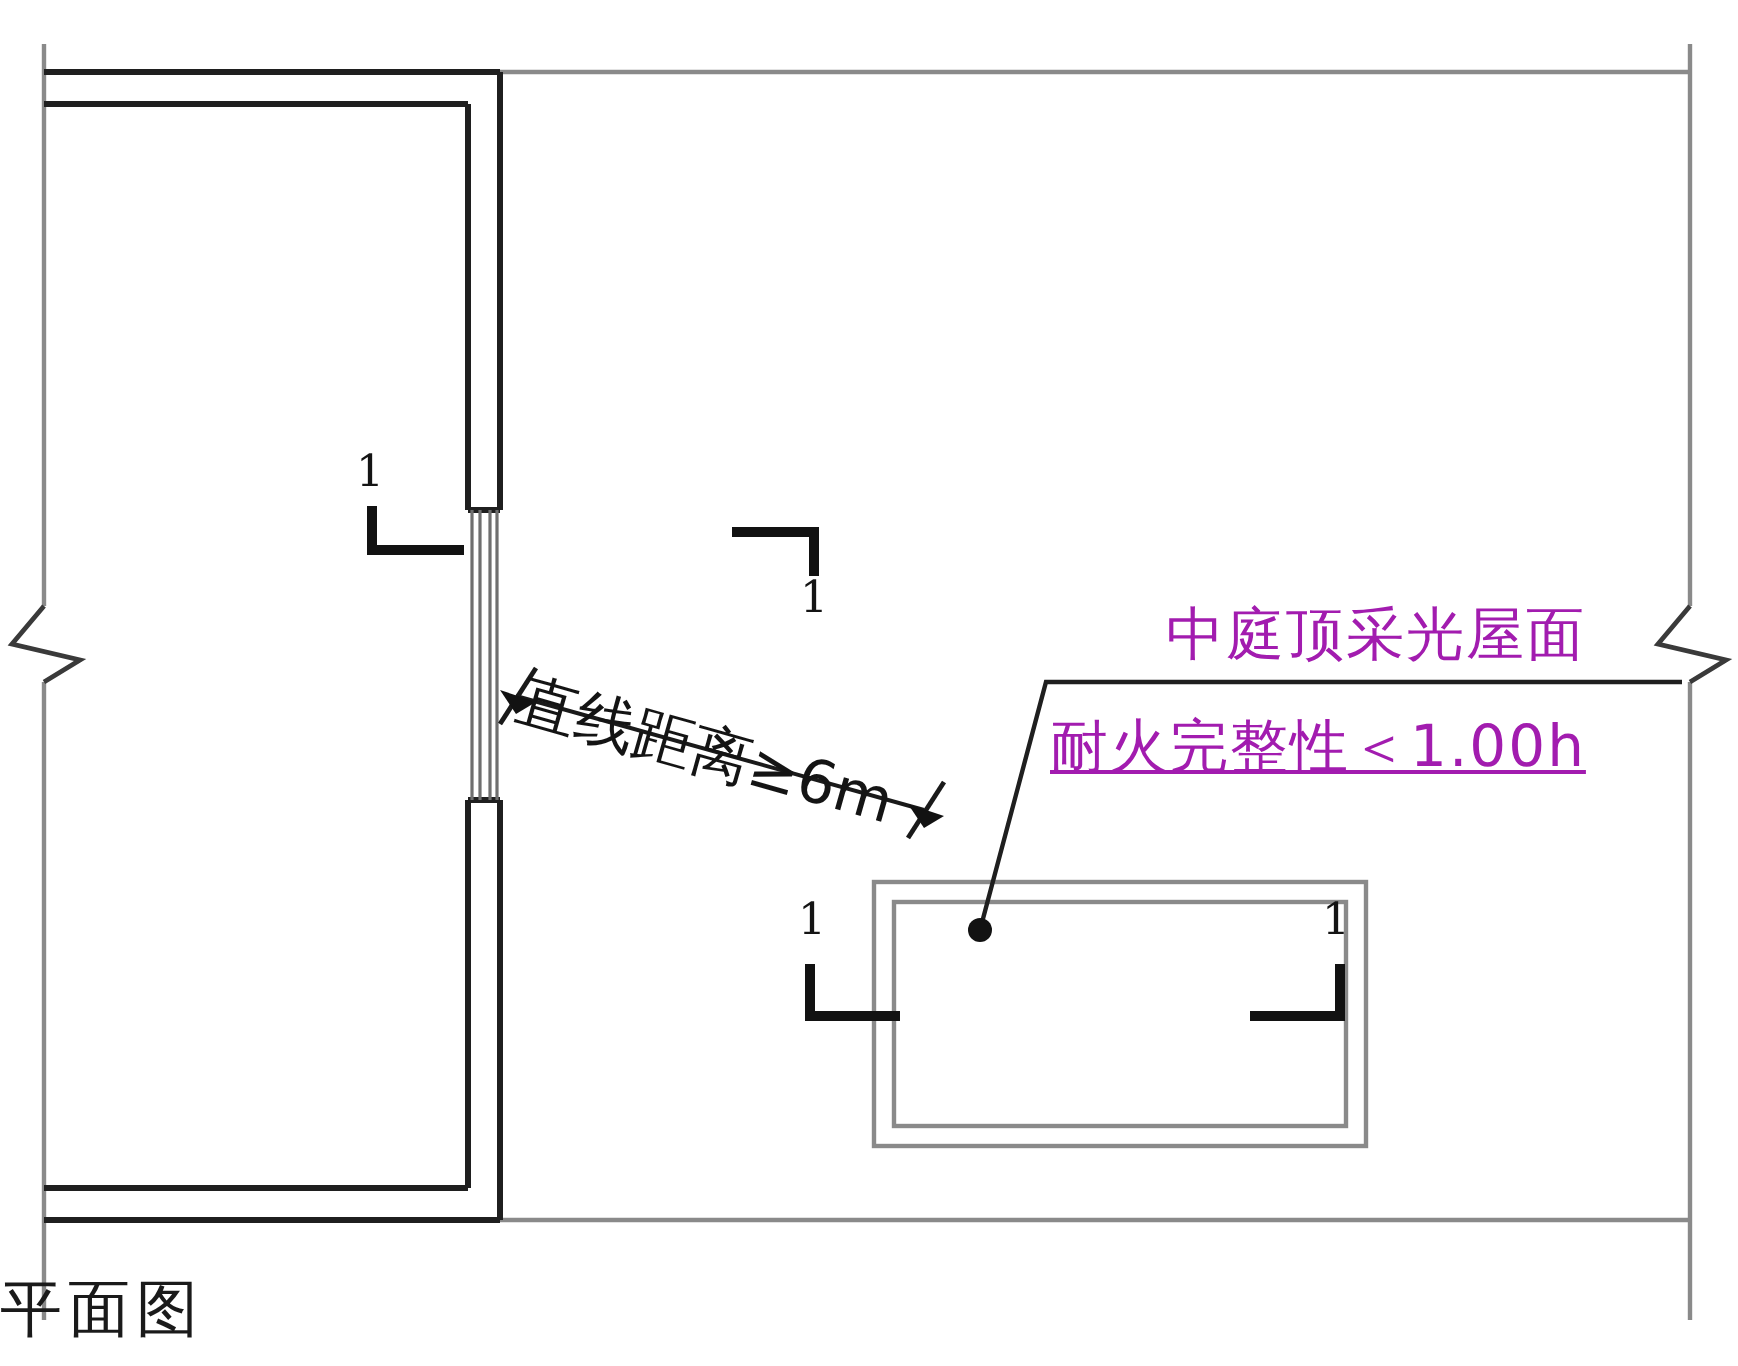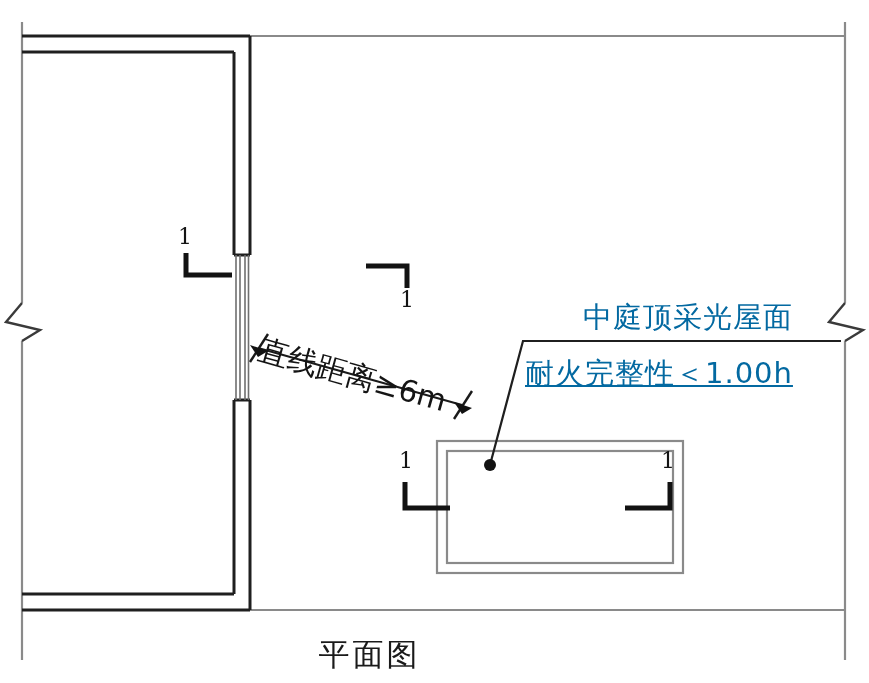--- a/index.html
+++ b/index.html
@@ -26,30 +26,30 @@
   }
   .cap {
     position: absolute;
     white-space: nowrap;
     color: #1a1a1a;
   }
   #caption-plan {
     left: 0;
     top: 634px;
     width: 739px;
-    text-align: center;
+    text-align: left;
     font-size: 31px;
     letter-spacing: 3px;
     font-family: "DejaVu Sans", "Liberation Sans", sans-serif;
   }
   .note-text {
     position: absolute;
     white-space: nowrap;
     font-size: 29px;
-    color: #0369a1;
+    color: #a21caf;
     letter-spacing: 1px;
     font-family: "DejaVu Sans", "Liberation Sans", sans-serif;
   }
   #note-line1 { left: 583px; top: 298px; }
   #note-line2 { left: 525px; top: 354px; text-decoration: underline; }
   .dim-text {
     position: absolute;
     font-size: 30px;
     color: #141414;
     white-space: nowrap;

